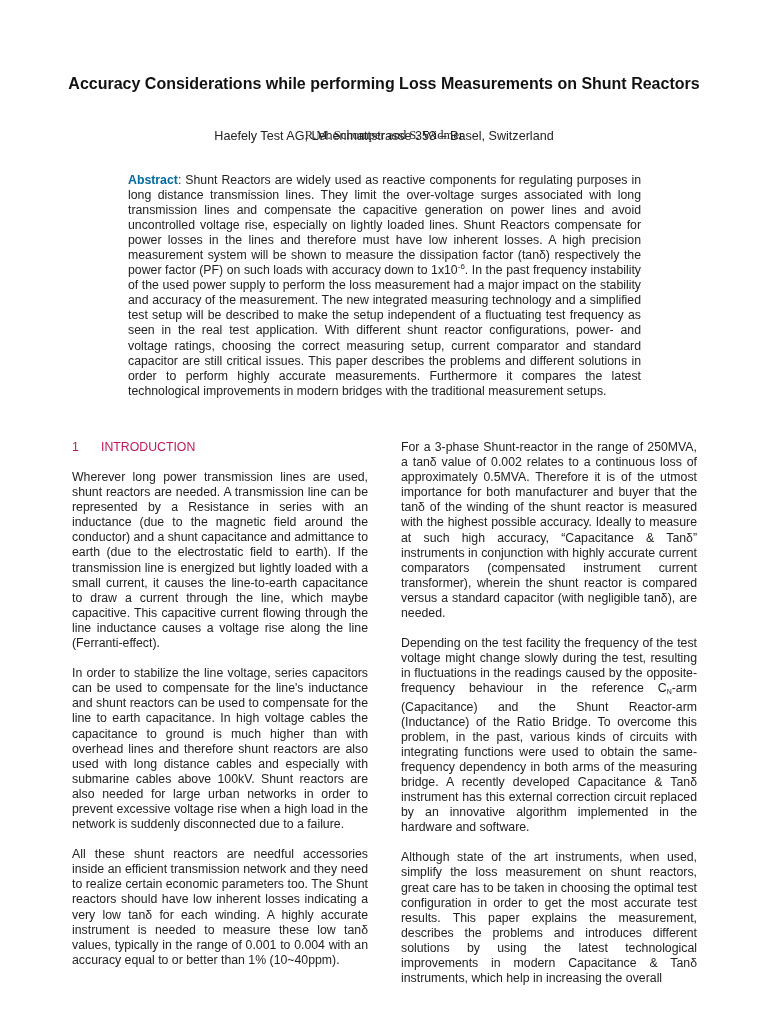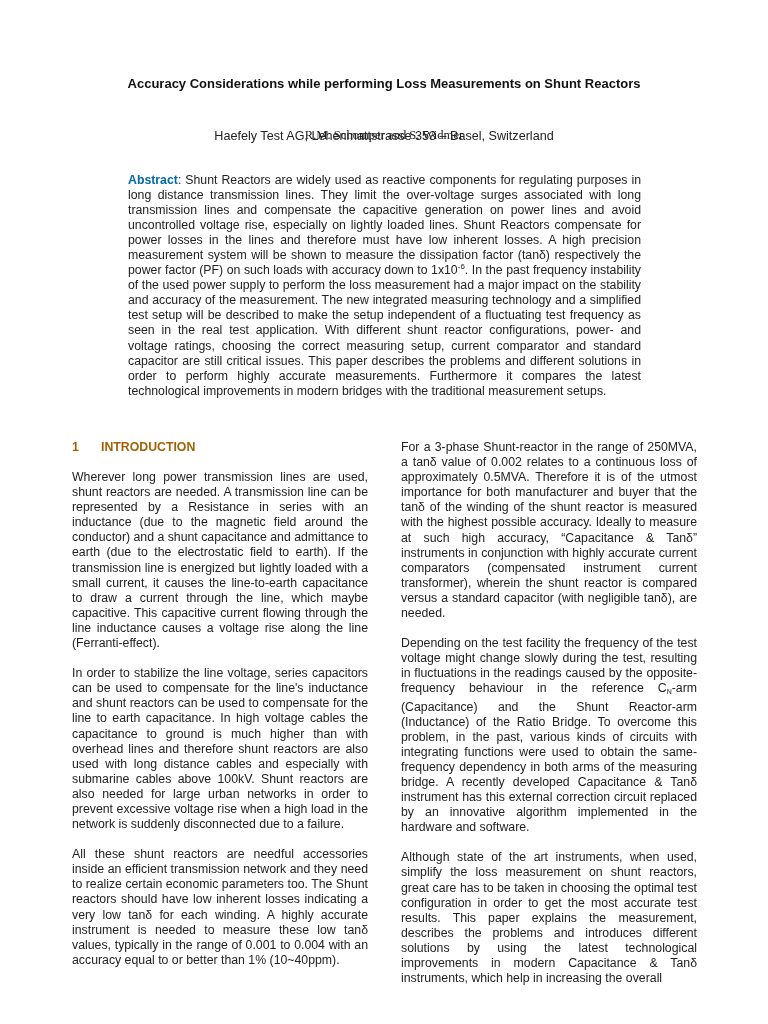--- a/index.html
+++ b/index.html
@@ -21,21 +21,21 @@
       width: 768px; height: 1024px;
       background: #ffffff;
     }
     .title {
       position: absolute;
       left: 60px;
       width: 648px;
       top: 73px;
       text-align: center;
       font-weight: bold;
-      font-size: 13px;
+      font-size: 16px;
       line-height: 21px;
       color: #111;
       margin: 0;
     }
     .authors, .affiliation, .email {
       position: absolute;
       left: 60px;
       width: 648px;
       text-align: center;
       font-size: 12.6px;
@@ -69,25 +69,25 @@
       line-height: 15.1px;
       text-align: justify;
       color: #222;
     }
     .col-left { left: 72px; }
     .col-right { left: 401px; }
     .col p {
       margin: 0 4px 15px 0;
     }
     .section-heading {
-      font-weight: bold;
+      font-weight: normal;
       font-size: 12.3px;
       line-height: 15px;
       margin: 0 0 15px 0 !important;
-      color: #a16207;
+      color: #be185d;
       text-align: left !important;
     }
     .section-heading .num {
       display: inline-block;
       width: 29px;
     }
     .sub-i { font-size: 7px; vertical-align: -2px; }
   </style>
 </head>
 <body>

